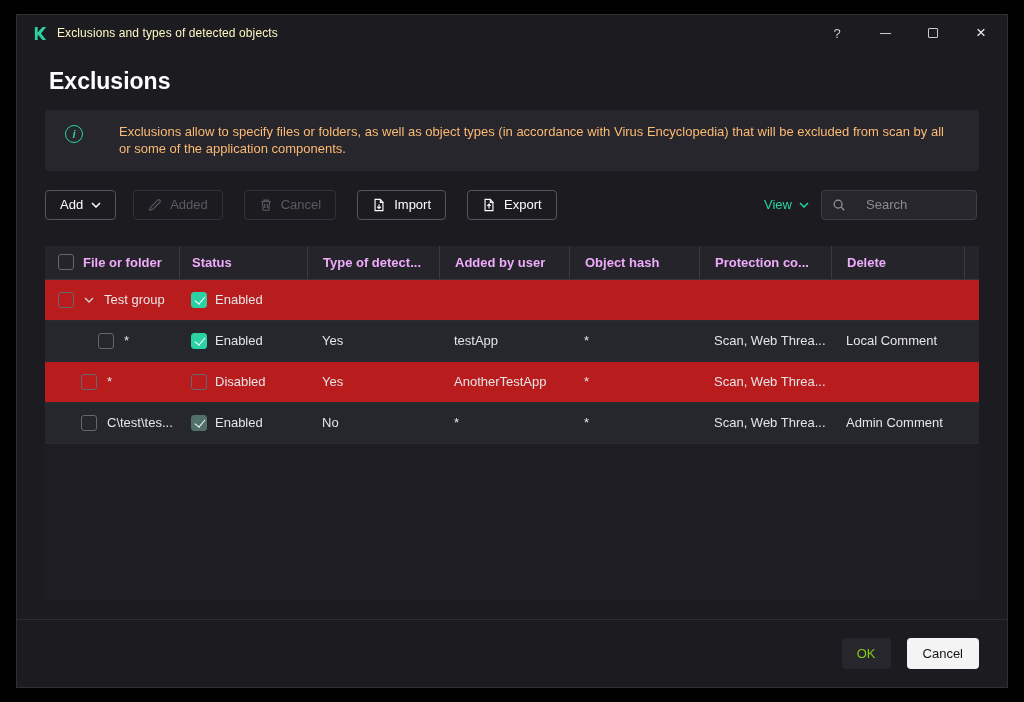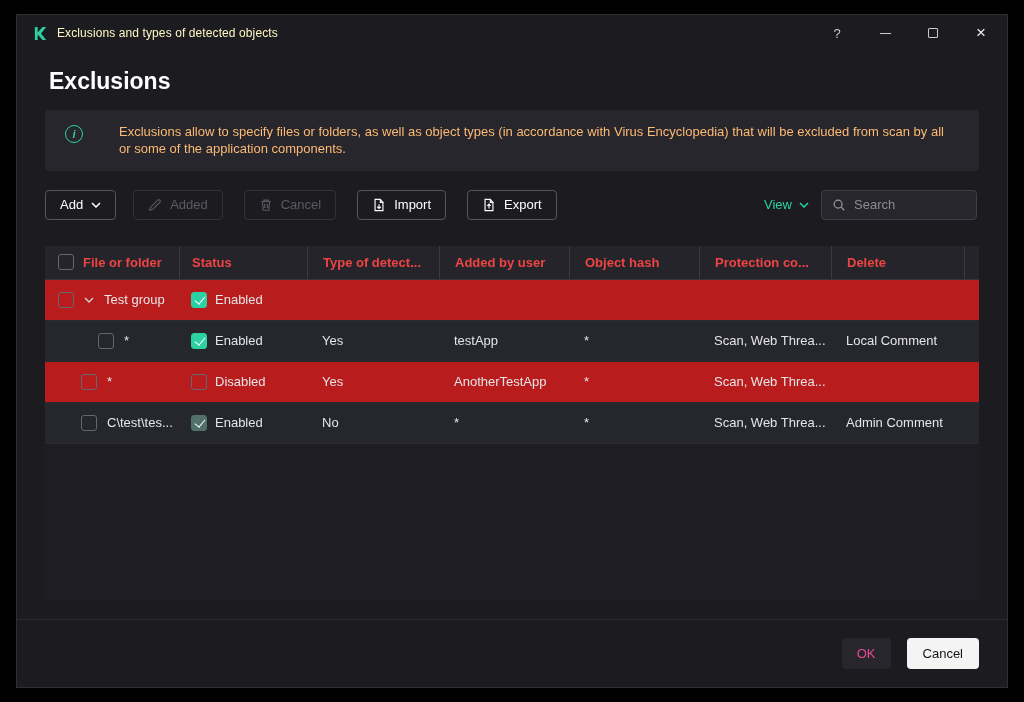--- a/index.html
+++ b/index.html
@@ -39,37 +39,37 @@
   .tbtn.disabled { border-color:#32323a; color:#5b5b63; cursor:default; }
   .tbtn.disabled svg { stroke:#5b5b63; }
   .tbtn svg { stroke:#fff; }
   .gap-lg { margin-left:21px !important; }
   .view-menu { margin-left:auto; display:inline-flex; align-items:center; gap:7px;
     color:#2bd1a3; font-size:13px; cursor:pointer; }
   .view-menu svg { stroke:#2bd1a3; }
   .search-box { margin-left:12px; margin-right:2px; width:156px; height:30px; background:#26262c;
     border:1px solid #3f3f46; border-radius:4px; display:flex; align-items:center; padding:0 10px; }
   .search-box input { flex:1; min-width:0; background:transparent; border:none; outline:none;
-    color:#e8e9eb; font-size:13px; font-family:inherit; margin-left:8px; }
+    color:#e8e9eb; font-size:13px; font-family:inherit; margin-left:20px; }
   .search-box input::placeholder { color:#8b8b93; }
 
   
   .cb { width:16px; height:16px; border:1.5px solid #66666e; border-radius:3px;
     position:relative; flex:none; cursor:pointer; background:transparent; }
   .cb.checked { background:#2bd1a3; border-color:#2bd1a3; }
   .cb.checked::after { content:""; position:absolute; left:4.5px; top:1px; width:5px; height:9px;
     border:solid #ffffff; border-width:0 1.8px 1.8px 0; transform:rotate(40deg); }
   .cb.checked.muted { background:#51706a; border-color:#51706a; }
 
   
   .table { margin:26px 28px 0 28px; height:354px; background:#1d1d23; overflow:hidden; }
   .trow { display:grid; grid-template-columns:38px 96px 128px 132px 130px 130px 132px 1fr 15px;
     align-items:stretch; }
   .thead { height:34px; background:#24242a; border-bottom:1px solid #35353c; }
-  .hcell { display:flex; align-items:center; font-size:13px; font-weight:700; color:#ef4444;
+  .hcell { display:flex; align-items:center; font-size:13px; font-weight:700; color:#f0abfc;
     padding-left:15px; cursor:pointer; white-space:nowrap; overflow:hidden; }
   .hcell.cbcol { padding-left:13px; cursor:default; }
   .hcell.c1 { padding-left:0; }
   .hcell.c2 { padding-left:12px; }
   .hcell.sep { border-left:1px solid #3a3a41; }
   .hcell.end { padding:0; cursor:default; }
   .drow { height:41px; border-bottom:1px solid #2a2a31; cursor:default; }
   .drow.shade-a { background:#b91c1c; }
   .drow.shade-b { background:#26262d; }
   .cell { display:flex; align-items:center; font-size:13px; color:#e4e5e8;
@@ -79,21 +79,21 @@
   .file-cell.indent-top { padding-left:36px; }
   .status-cell { grid-column:3; padding-left:12px; gap:8px; }
   .added-cell { grid-column:4; } .type-cell { grid-column:5; } .hash-cell { grid-column:6; }
   .prot-cell { grid-column:7; } .comment-cell { grid-column:8; }
   .chev { display:flex; align-items:center; }
 
   
   .footer { position:absolute; left:0; right:0; bottom:0; height:68px; border-top:1px solid #2e2e34;
     display:flex; align-items:center; justify-content:flex-end; gap:16px; padding-right:28px; }
   .fbtn { height:31px; border-radius:4px; font-size:13px; font-family:inherit; border:none; cursor:pointer; }
-  .fbtn.ok { background:#26262c; color:#ec4899; padding:0 15px; cursor:default; }
+  .fbtn.ok { background:#26262c; color:#84cc16; padding:0 15px; cursor:default; }
   .fbtn.cancel { background:#f4f4f5; color:#141418; padding:0 16px; }
 </style>
 </head>
 <body>
 
 <div class="window">
 
   <div class="titlebar">
     <span class="logo">
       <svg width="15" height="15" viewBox="0 0 16 16">

